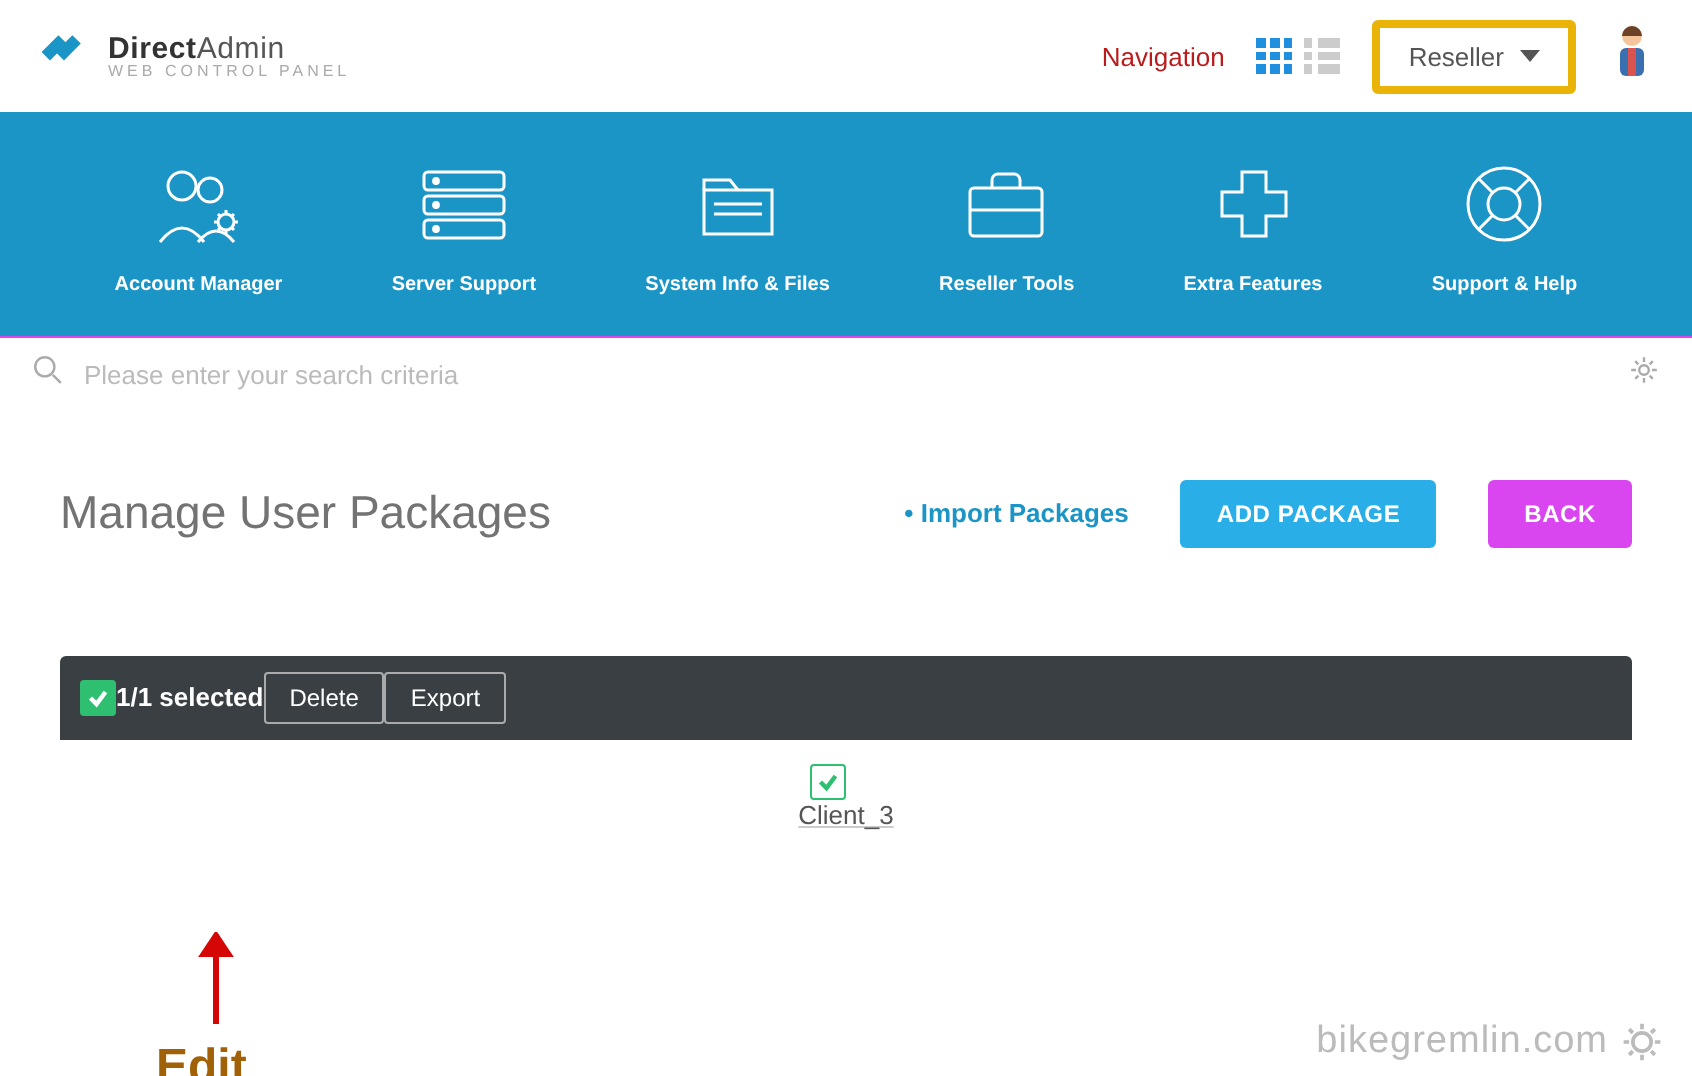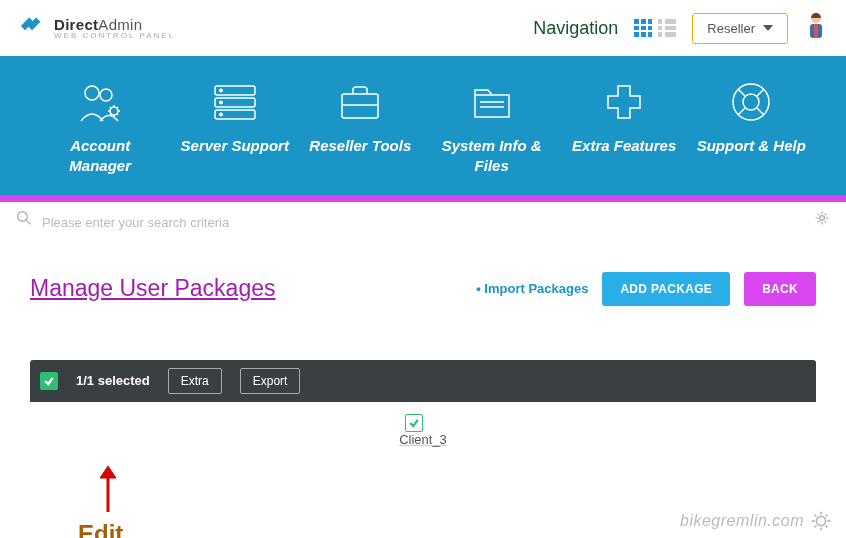--- a/index.html
+++ b/index.html
@@ -7,75 +7,75 @@
 
   
   .top-header { display: flex; align-items: center; justify-content: space-between; padding: 10px 18px; height: 56px; }
   .brand { display: flex; align-items: center; gap: 8px; }
   .brand-logo svg { width: 28px; height: 28px; }
   .brand-text { line-height: 1; }
   .brand-title { font-size: 15px; color: #333; font-weight: 700; letter-spacing: .3px; }
   .brand-title span.light { font-weight: 400; color: #555; margin-top: 12px; }
   .brand-sub { font-size: 8px; letter-spacing: 2px; color: #aaa; text-transform: uppercase; }
   .top-right { display: flex; align-items: center; gap: 16px; }
-  .nav-label { font-size: 18px; color: #14532d; }
+  .nav-label { font-size: 13px; color: #b91c1c; }
   .view-toggles { display: flex; gap: 6px; align-items: center; }
   .grid-icon, .list-icon { width: 18px; height: 18px; display: grid; }
   .grid-icon { grid-template-columns: repeat(3,1fr); grid-template-rows: repeat(3,1fr); gap: 2px; }
   .grid-icon i { background: #1f8fe0; }
   .list-icon { grid-template-columns: 4px 1fr; grid-template-rows: repeat(3,1fr); gap: 2px 3px; }
   .list-icon i { background: #ccc; }
-  .role-btn { border: 1px solid #eab308; border-radius: 3px; padding: 7px 14px; font-size: 13px; color: #555; display: flex; align-items: center; gap: 8px; cursor: pointer; background: #fff; }
+  .role-btn { border: 4px solid #eab308; border-radius: 3px; padding: 7px 14px; font-size: 13px; color: #555; display: flex; align-items: center; gap: 8px; cursor: pointer; background: #fff; }
   .role-btn .caret { width: 0; height: 0; border-left: 5px solid transparent; border-right: 5px solid transparent; border-top: 6px solid #555; }
   .avatar svg { width: 24px; height: 30px; }
 
   
   .main-nav { background: #1b94c6; display: flex; justify-content: space-around; padding: 22px 30px 18px; }
   .nav-item { display: flex; flex-direction: column; align-items: center; gap: 10px; color: #fff; cursor: pointer; text-align: center; max-width: 120px; }
   .nav-item .icon-wrap { height: 48px; display: flex; align-items: center; }
   .nav-item svg { stroke: #fff; fill: none; stroke-width: 1.5; }
-  .nav-item .label { font-size: 15px; font-weight: 700; line-height: 1.35; font-style: italic; }
-
-  
-  .search-bar { border-top: 7px solid #d946ef; display: flex; align-items: flex-end; padding: 8px 16px; gap: 10px; }
+  .nav-item .label { font-size: 10px; font-weight: 700; line-height: 1.35; }
+
+  
+  .search-bar { border-top: 1px solid #d946ef; display: flex; align-items: center; padding: 8px 16px; gap: 10px; }
   .search-bar input { border: none; outline: none; flex: 1; font-size: 13px; color: #666; }
   .search-bar input::placeholder { color: #bbb; }
   .search-icon svg, .gear-icon svg { width: 16px; height: 16px; stroke: #aaa; fill: none; stroke-width: 1.5; }
   .gear-icon { cursor: pointer; }
 
   
   .page-head { display: flex; align-items: center; justify-content: space-between; padding: 34px 30px 20px; }
-  .page-title { font-size: 23px; color: #a21caf; font-weight: 400; text-decoration: underline; }
-  .page-actions { display: flex; align-items: center; gap: 14px; }
+  .page-title { font-size: 23px; color: #737373; font-weight: 400; }
+  .page-actions { display: flex; align-items: center; gap: 26px; }
   .link-import { color: #1b94c6; font-size: 13px; font-weight: 700; cursor: pointer; }
   .link-import::before { content: "• "; }
   .btn { border: none; padding: 10px 18px; font-size: 12px; font-weight: 700; border-radius: 3px; cursor: pointer; letter-spacing: .3px; }
   .btn-primary { background: #2aaee8; color: #fff; }
   .btn-gray { background: #d946ef; color: #fff; }
 
   
-  .sel-bar { background: #3a3f44; margin: 34px 30px 0; display: flex; align-items: center; gap: 18px; padding: 8px 10px; border-radius: 3px 3px 0 0; }
+  .sel-bar { background: #3a3f44; margin: 34px 30px 0; display: flex; align-items: center; gap: 0; padding: 8px 10px; border-radius: 3px 3px 0 0; }
   .sel-check { width: 18px; height: 18px; background: #2fbf71; display: flex; align-items: center; justify-content: center; border-radius: 2px; }
   .sel-check svg { width: 12px; height: 12px; stroke: #fff; stroke-width: 3; fill: none; }
   .sel-text { color: #fff; font-size: 13px; font-weight: 700; }
   .sel-btn { background: transparent; border: 1px solid #aaa; color: #fff; padding: 5px 12px; font-size: 12px; border-radius: 2px; cursor: pointer; }
 
   
   .data-row { margin: 0 30px; display: flex; align-items: center; padding: 12px 10px; border-bottom: 1px solid #eee; font-size: 13px; color: #555; flex-direction: column; }
   .row-check { width: 18px; height: 18px; border: 1.5px solid #2fbf71; display: flex; align-items: center; justify-content: center; border-radius: 2px; margin-right: 18px; }
   .row-check svg { width: 12px; height: 12px; stroke: #2fbf71; stroke-width: 3; fill: none; }
   .col-name { flex: 0 0 200px; text-decoration: underline; text-decoration-color: #ccc; cursor: pointer; }
   .col-size { flex: 0 0 280px; }
   .col-bw { flex: 1; }
 
   
   .anno-arrow { position: absolute; left: 98px; top: 466px; }
   .anno-arrow svg { stroke: #d50606; fill: #d50606; }
   .anno-text { position: absolute; left: 78px; top: 520px; color: #a16207; font-size: 24px; font-weight: 700; }
-  .watermark { position: absolute; right: 14px; bottom: 6px; color: #bbb; font-size: 16px; letter-spacing: .5px; display: flex; align-items: center; gap: 6px; font-style: italic; }
+  .watermark { position: absolute; right: 14px; bottom: 6px; color: #bbb; font-size: 19px; letter-spacing: .5px; display: flex; align-items: center; gap: 6px; }
   .watermark svg { width: 22px; height: 22px; stroke: #bbb; fill: none; stroke-width: 2; }
 </style>
 </head>
 <body>
 
 <div class="top-header">
   <div class="brand">
     <span class="brand-logo">
       <svg viewBox="0 0 40 40">
           <polygon points="4,20 16,8 22,14 10,26" fill="#1b94c6"></polygon>
@@ -150,37 +150,37 @@
           <circle cx="9" cy="7.5" r="1.2" fill="#fff"></circle>
           <circle cx="9" cy="19.5" r="1.2" fill="#fff"></circle>
           <circle cx="9" cy="31.5" r="1.2" fill="#fff"></circle>
         </svg>
       </div>
     <div class="label">Server Support</div>
   </div>
   <div class="nav-item">
     <div class="icon-wrap">
         <svg width="44" height="38" viewBox="0 0 44 38">
-          <rect x="4" y="11" width="36" height="24" rx="2"></rect>
-          <path d="M15 11 v-4 a3 3 0 0 1 3-3 h8 a3 3 0 0 1 3 3 v4"></path>
-          <line x1="4" y1="22" x2="40" y2="22"></line>
-        </svg>
-      </div>
-    <div class="label">Reseller Tools</div>
-  </div>
-  <div class="nav-item">
-    <div class="icon-wrap">
-        <svg width="44" height="38" viewBox="0 0 44 38">
           <path d="M5 12 v22 h34 v-22 z"></path>
           <path d="M5 12 v-5 h13 l4 5"></path>
           <line x1="10" y1="19" x2="34" y2="19"></line>
           <line x1="10" y1="24" x2="34" y2="24"></line>
         </svg>
       </div>
     <div class="label">System Info &amp; Files</div>
+  </div>
+  <div class="nav-item">
+    <div class="icon-wrap">
+        <svg width="44" height="38" viewBox="0 0 44 38">
+          <rect x="4" y="11" width="36" height="24" rx="2"></rect>
+          <path d="M15 11 v-4 a3 3 0 0 1 3-3 h8 a3 3 0 0 1 3 3 v4"></path>
+          <line x1="4" y1="22" x2="40" y2="22"></line>
+        </svg>
+      </div>
+    <div class="label">Reseller Tools</div>
   </div>
   <div class="nav-item">
     <div class="icon-wrap">
         <svg width="40" height="40" viewBox="0 0 40 40">
           <path d="M14 4 h12 v10 h10 v12 h-10 v10 h-12 v-10 h-10 v-12 h10 z"></path>
         </svg>
       </div>
     <div class="label">Extra Features</div>
   </div>
   <div class="nav-item">
@@ -223,21 +223,21 @@
   </div>
 </div>
 
 <div class="sel-bar">
   <span class="sel-check">
     <svg viewBox="0 0 16 16">
         <polyline points="3,8 7,12 13,4"></polyline>
       </svg>
   </span>
   <span class="sel-text">1/1 selected</span>
-  <button class="sel-btn">Extra</button>
+  <button class="sel-btn">Delete</button>
   <button class="sel-btn">Export</button>
 </div>
 
 <div class="data-row">
   <span class="row-check">
     <svg viewBox="0 0 16 16">
         <polyline points="3,8 7,12 13,4"></polyline>
       </svg>
   </span>
   <span class="col-name">Client_3</span>

